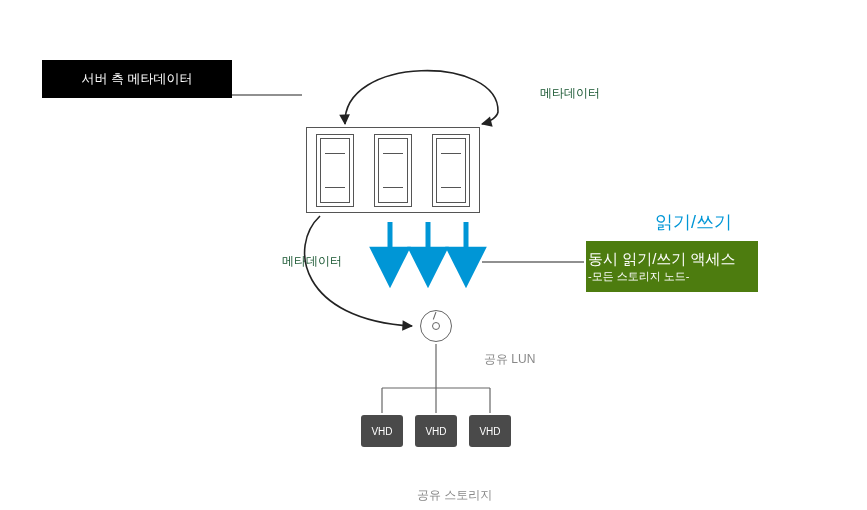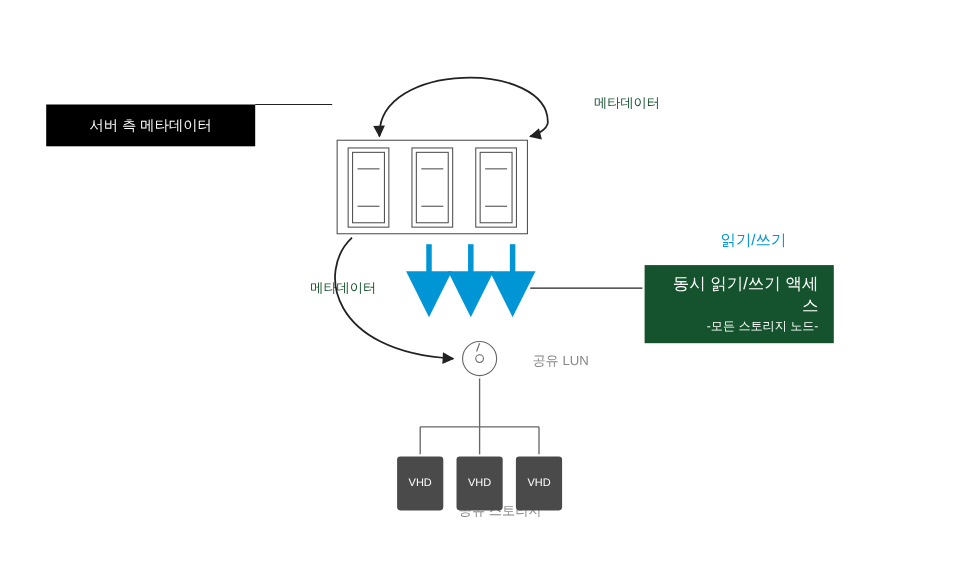--- a/index.html
+++ b/index.html
@@ -17,35 +17,35 @@
       color: #fff;
       text-align: center;
       padding: 10px 16px;
       line-height: 1.35;
       font-size: 13px;
     }
     .black-box .line2 { font-size: 17px; font-weight: 300; letter-spacing: 1px; }
     .black-box .line3 { font-size: 14px; font-weight: 600; }
     .blue-box {
       position: absolute;
-      background: #14532d;
+      background: #4d7c0f;
       color: #fff;
-      text-align: right;
-      padding: 8px 14px;
+      text-align: left;
+      padding: 8px 2px;
       line-height: 1.35;
       font-size: 15px;
     }
     .blue-box .line2 { font-size: 11px; }
     .label {
       position: absolute;
       font-size: 12px;
       color: #14532d;
     }
-    .label.blue-text { color: #0096d6; font-size: 14px; }
-    .shared-label { position: absolute; font-size: 12px; color: #888; }
+    .label.blue-text { color: #0096d6; font-size: 18px; }
+    .shared-label { position: absolute; font-size: 12px; color: #888; margin-top: 31px; }
     .server-box {
       position: absolute;
       border: 1px solid #555;
       background: #fff;
     }
     .server-rack {
       position: absolute;
       border: 1px solid #555;
       background: #fff;
     }
@@ -81,40 +81,40 @@
       width: 1px;
       height: 8px;
       background: #666;
       top: 1px;
       left: 50%;
       transform: translateX(-50%) rotate(20deg);
       transform-origin: top;
     }
     .vhd {
       position: absolute;
-      width: 42px; height: 49px;
+      width: 42px; height: 32px;
       background: #4a4a4a;
       color: #fff;
       font-size: 10px;
       display: flex;
       align-items: center;
       justify-content: center;
       border-radius: 3px;
     }
     svg.overlay {
       position: absolute;
       top: 0; left: 0;
       width: 867px; height: 510px;
       pointer-events: none;
     }
   </style>
 </head>
 <body>
 
-<div class="black-box" style="left:42px; top:60px; width:190px;margin-top:35px;">
+<div class="black-box" style="left:42px; top:60px; width:190px;">
   <div>서버 측 메타데이터</div>
 </div>
 
 <div class="blue-box" style="left:586px; top:241px; width:172px;">
   <div>동시 읽기/쓰기 액세스</div>
   <div class="line2">-모든 스토리지 노드-</div>
 </div>
 
 <div class="label" style="left:540px; top:85px;">메타데이터</div>
 <div class="label" style="left:282px; top:253px;">메타데이터</div>

